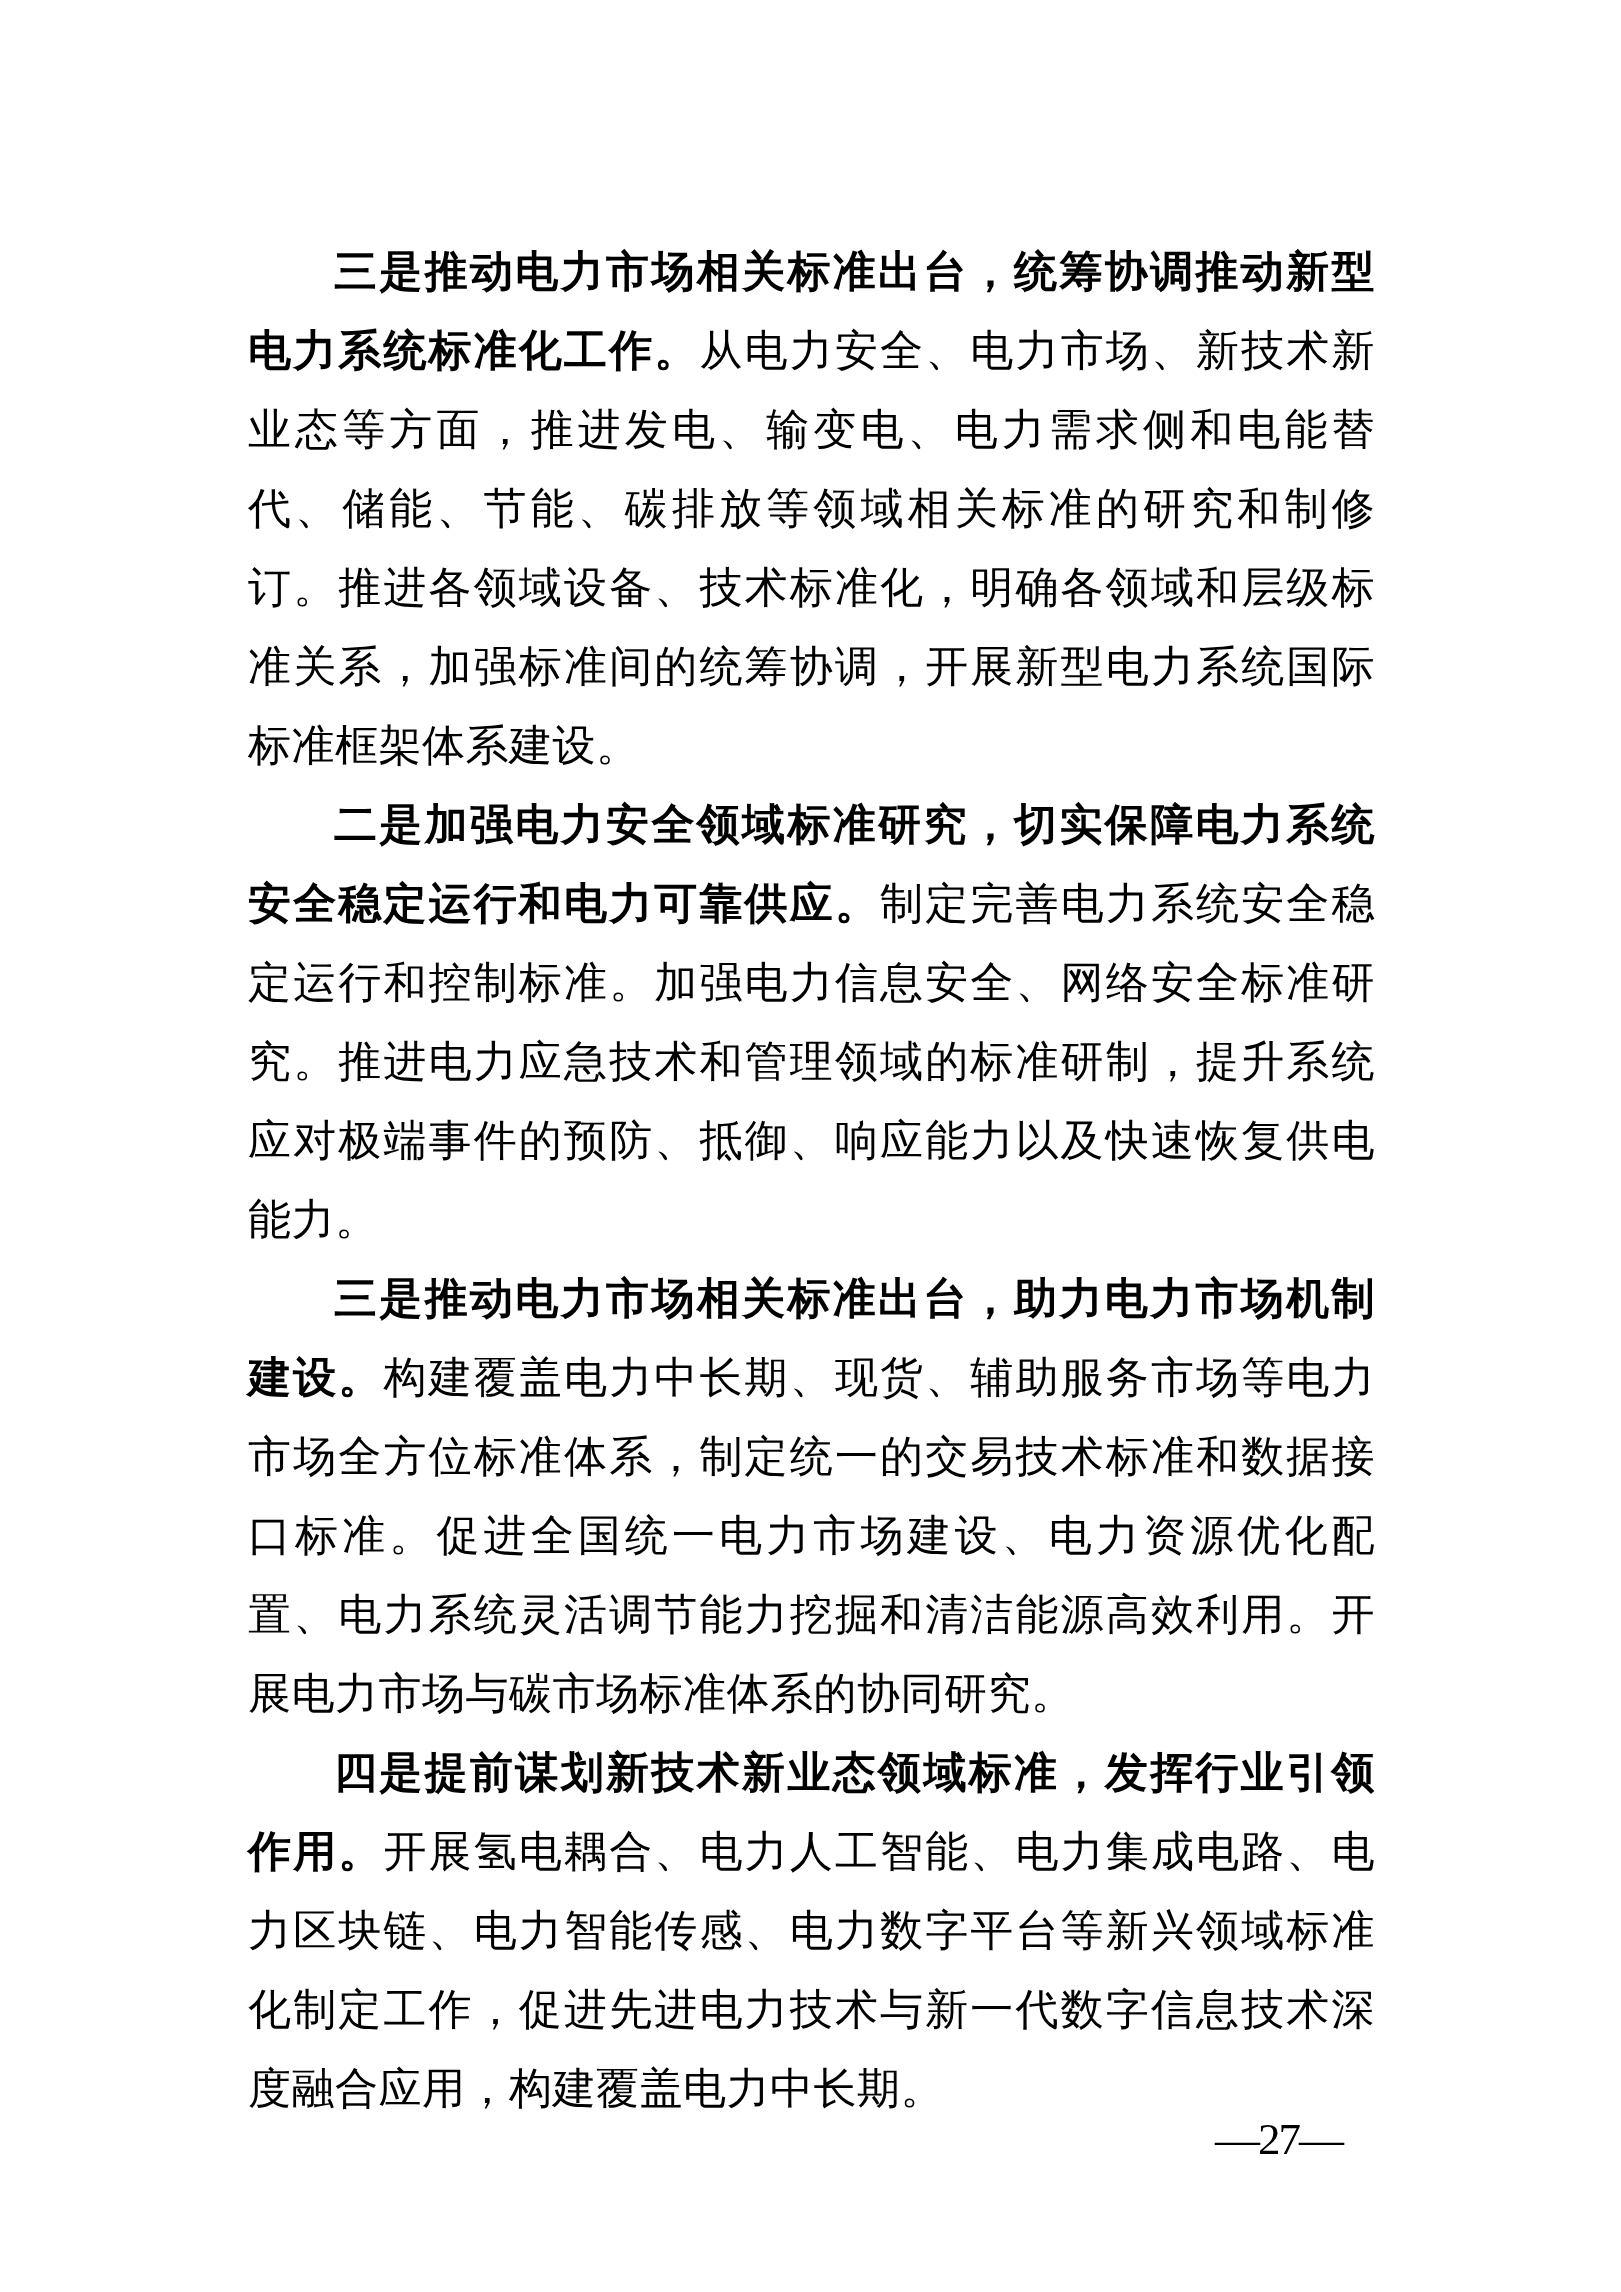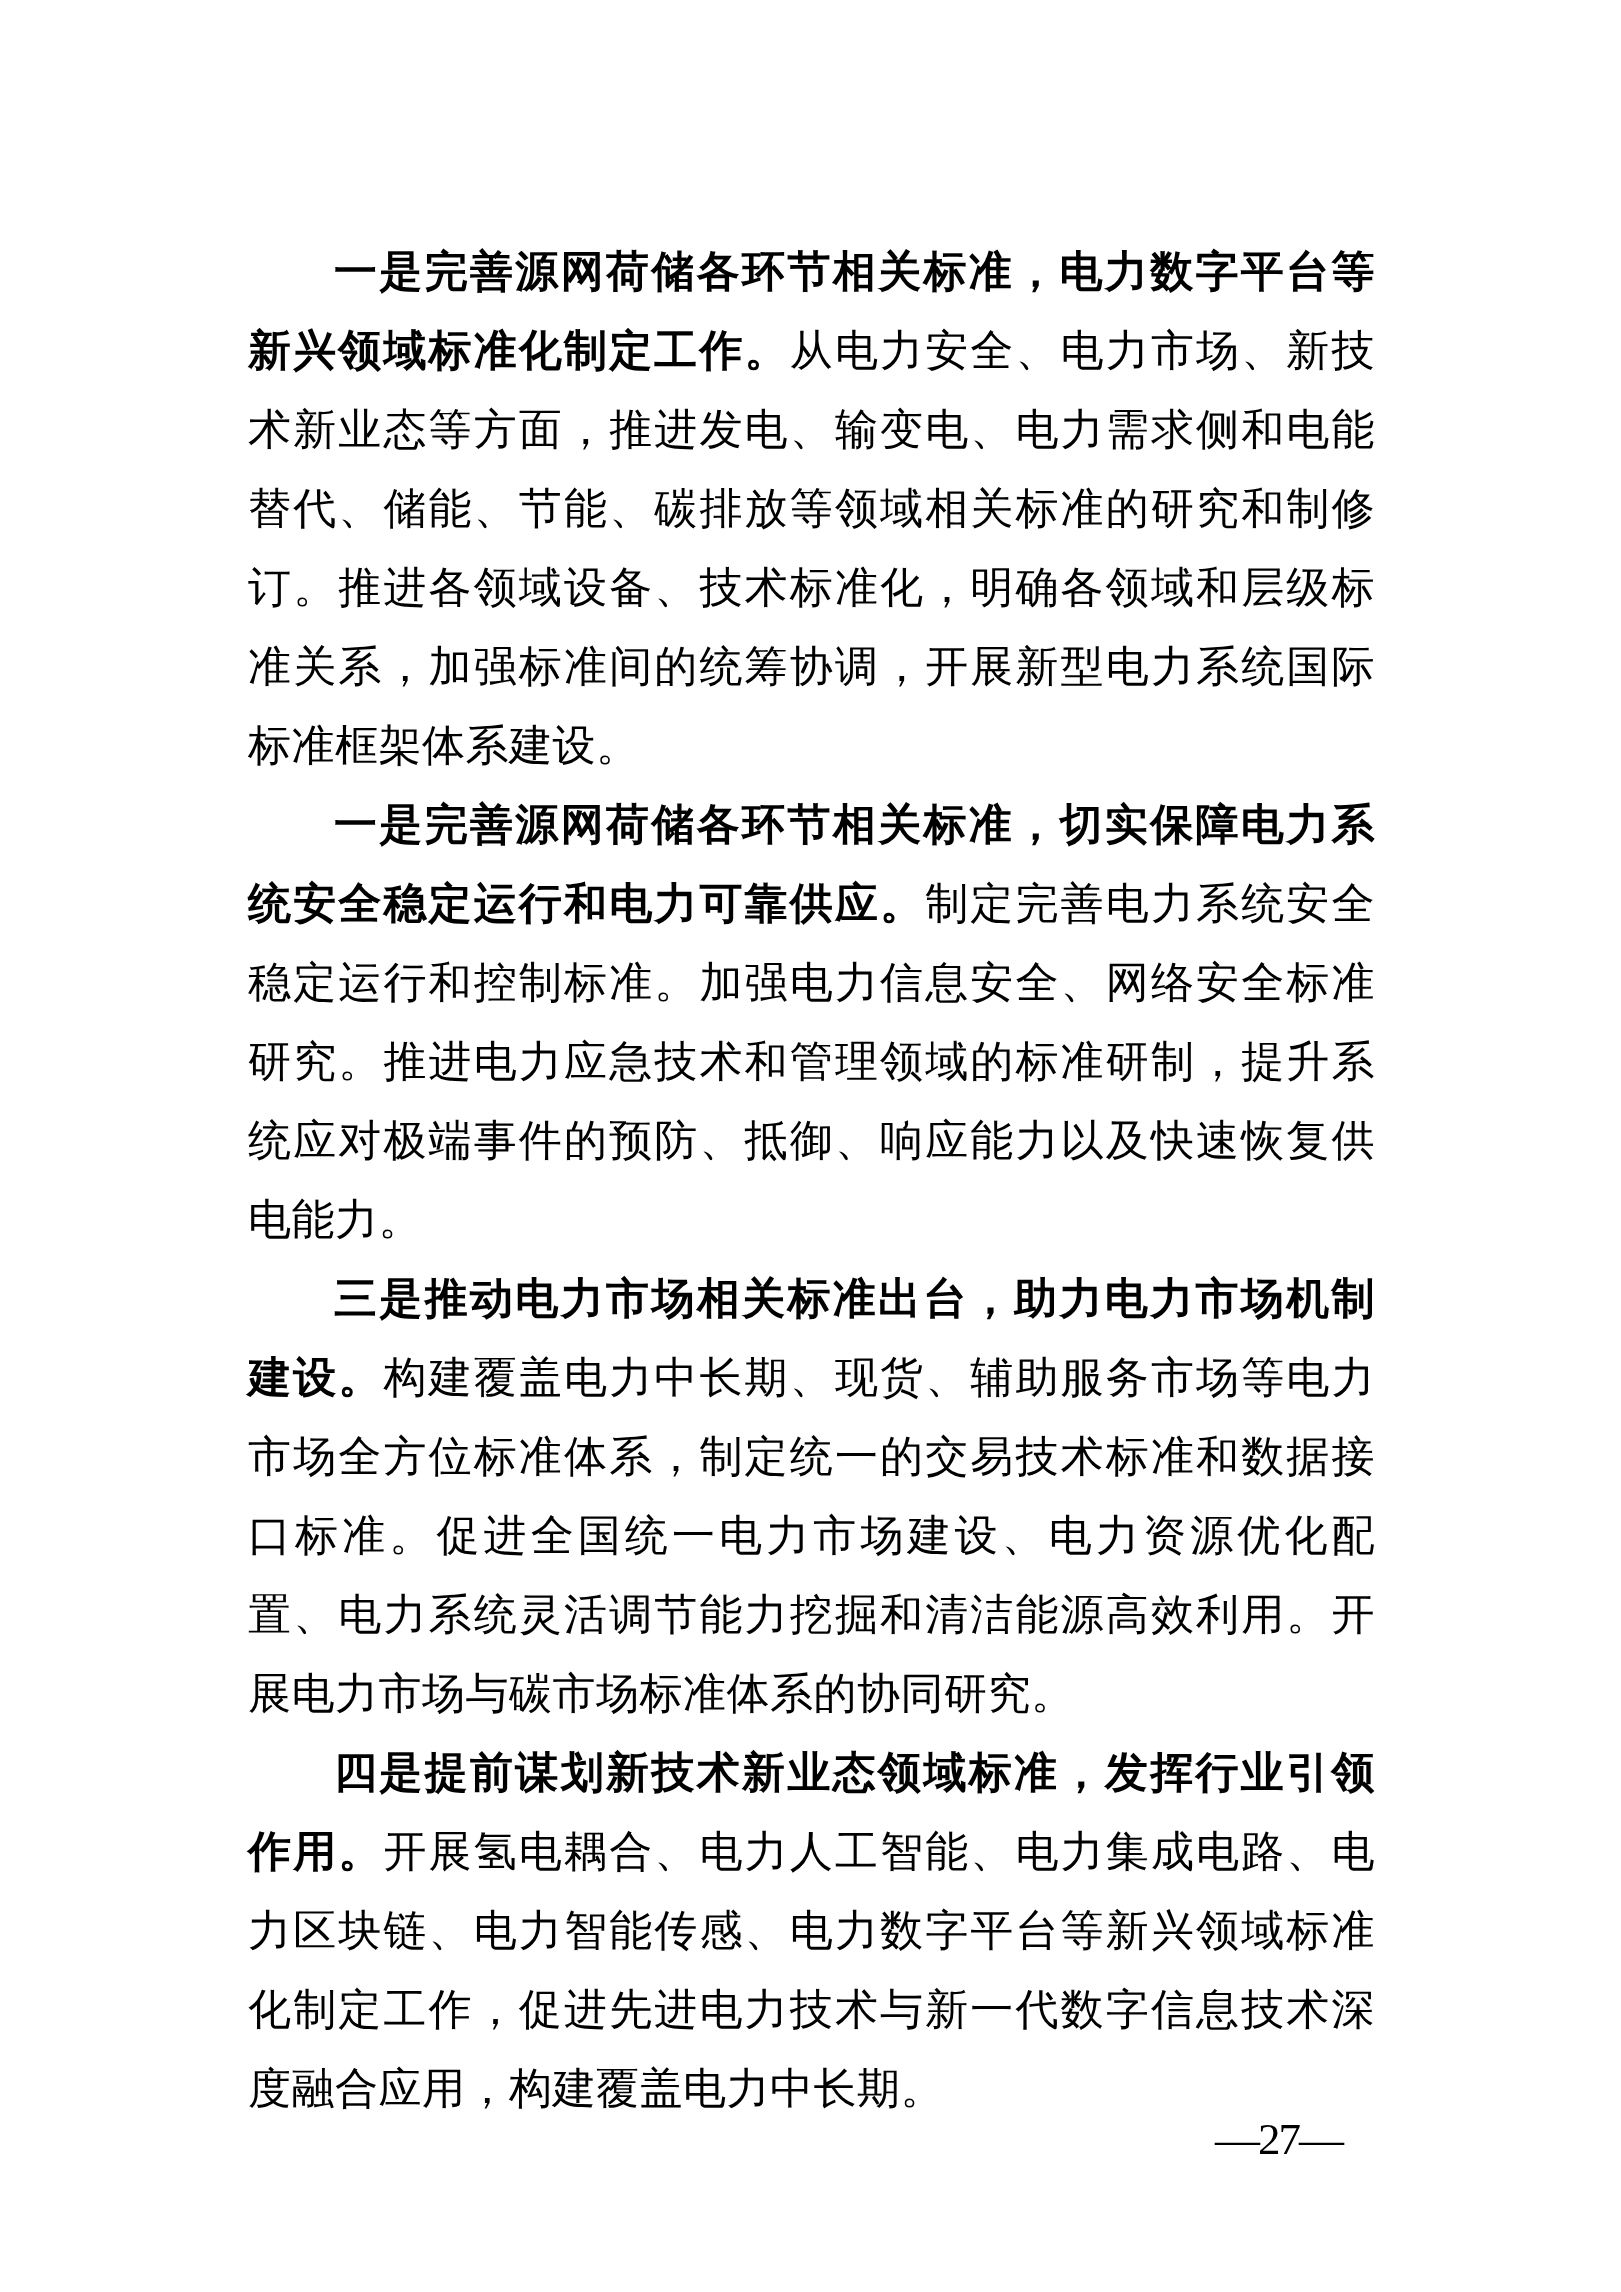--- a/index.html
+++ b/index.html
@@ -44,20 +44,20 @@
     line-height: 53px;
     letter-spacing: -2px;
     white-space: nowrap;
   }
 </style>
 </head>
 <body>
 
 <div class="page">
   <div class="content">
-    <p><strong>一是完善源网荷储各环节相关标准，电力数字平台等新兴领域标准化制定工作。</strong><span>从电力安全、电力市场、新技术新业态等方面，推进发电、输变电、电力需求侧和电能替代、储能、节能、碳排放等领域相关标准的研究和制修订。推进各领域设备、技术标准化，明确各领域和层级标准关系，加强标准间的统筹协调，开展新型电力系统国际标准框架体系建设。</span></p>
-    <p><strong>一是完善源网荷储各环节相关标准，切实保障电力系统安全稳定运行和电力可靠供应。</strong><span>制定完善电力系统安全稳定运行和控制标准。加强电力信息安全、网络安全标准研究。推进电力应急技术和管理领域的标准研制，提升系统应对极端事件的预防、抵御、响应能力以及快速恢复供电能力。</span></p>
+    <p><strong>三是推动电力市场相关标准出台，统筹协调推动新型电力系统标准化工作。</strong><span>从电力安全、电力市场、新技术新业态等方面，推进发电、输变电、电力需求侧和电能替代、储能、节能、碳排放等领域相关标准的研究和制修订。推进各领域设备、技术标准化，明确各领域和层级标准关系，加强标准间的统筹协调，开展新型电力系统国际标准框架体系建设。</span></p>
+    <p><strong>二是加强电力安全领域标准研究，切实保障电力系统安全稳定运行和电力可靠供应。</strong><span>制定完善电力系统安全稳定运行和控制标准。加强电力信息安全、网络安全标准研究。推进电力应急技术和管理领域的标准研制，提升系统应对极端事件的预防、抵御、响应能力以及快速恢复供电能力。</span></p>
     <p><strong>三是推动电力市场相关标准出台，助力电力市场机制建设。</strong><span>构建覆盖电力中长期、现货、辅助服务市场等电力市场全方位标准体系，制定统一的交易技术标准和数据接口标准。促进全国统一电力市场建设、电力资源优化配置、电力系统灵活调节能力挖掘和清洁能源高效利用。开展电力市场与碳市场标准体系的协同研究。</span></p>
     <p><strong>四是提前谋划新技术新业态领域标准，发挥行业引领作用。</strong><span>开展氢电耦合、电力人工智能、电力集成电路、电力区块链、电力智能传感、电力数字平台等新兴领域标准化制定工作，促进先进电力技术与新一代数字信息技术深度融合应用，构建覆盖电力中长期。</span></p>
   </div>
   <div class="page-number">—27—</div>
 </div>
 
 
 </body></html>

